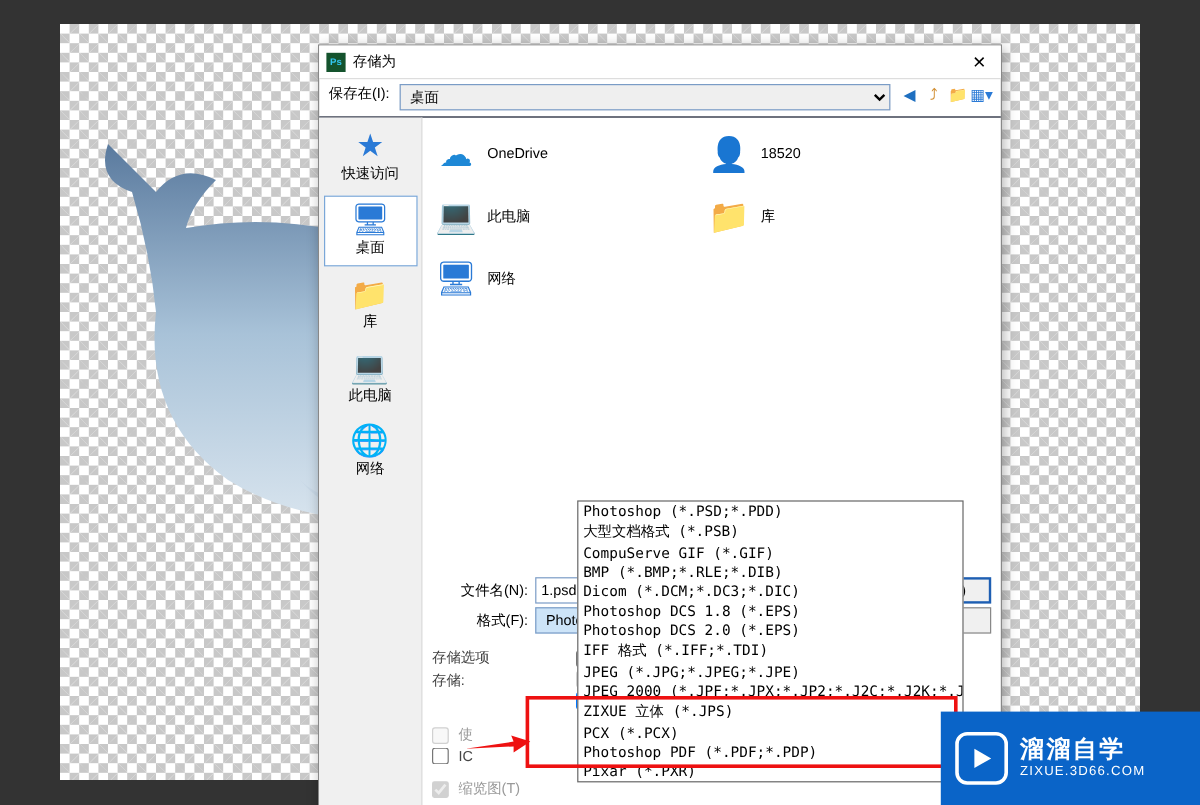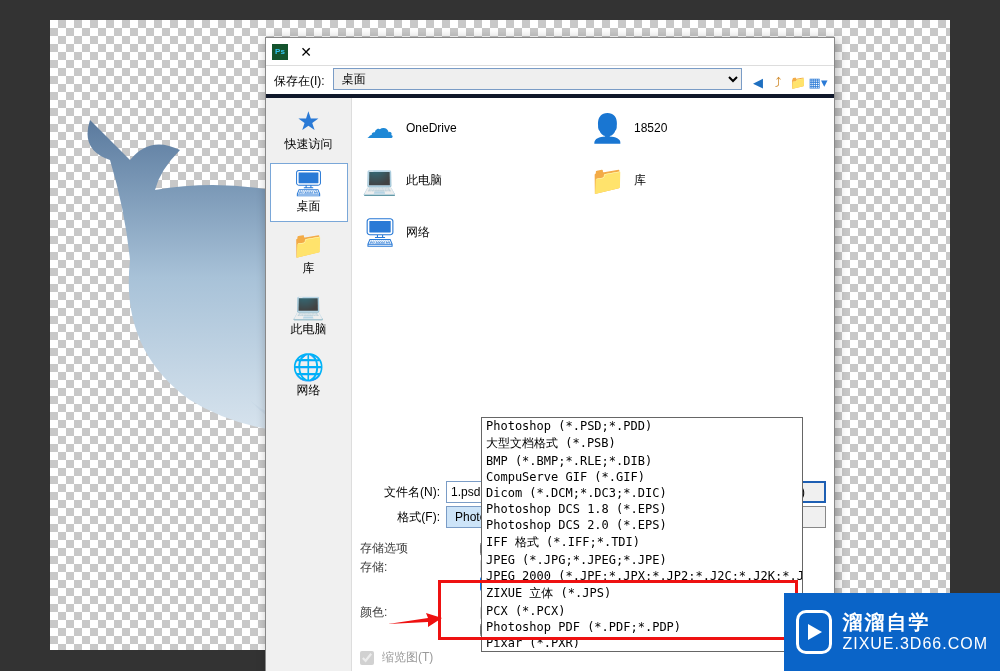--- a/index.html
+++ b/index.html
@@ -44,22 +44,22 @@
   }
   .ps-icon {
     width:16px; height:16px; background:#14532d;
     color:#32c5f0; font-size:8px; font-weight:bold;
     display:flex; align-items:center; justify-content:center;
     margin-right:6px;
   }
   .titlebar-title { flex:1; }
   .close-btn { width:24px; text-align:center; font-size:14px; cursor:pointer; }
   .toolbar {
-    height:32px; display:flex; align-items:flex-end;
-    padding:4px 8px; gap:8px; border-bottom:4px solid #0f172a;
+    height:32px; display:flex; align-items:flex-start;
+    padding:4px 8px; gap:8px; border-bottom:1px solid #0f172a;
   }
   .toolbar select {
     flex:1; height:22px; font-size:12px;
     padding:0 4px; border:1px solid #7a9cc6;
   }
   .tb-icons { display:flex; gap:4px; }
   .tb-icon { width:16px; height:16px; font-size:13px; display:flex; align-items:center; justify-content:center; }
   .body-area { flex:1; display:flex; min-height:0; }
   .sidebar {
     width:86px; background:#f0f0f0; border-right:1px solid #ddd;
@@ -131,21 +131,21 @@
     background:#0a64c8; color:#fff;
     display:flex; align-items:center; gap:10px;
     padding:8px 12px; z-index:50;
   }
   .watermark .play {
     width:44px; height:44px; border:3px solid #fff; border-radius:10px;
     display:flex; align-items:center; justify-content:center;
   }
   .watermark .txt { display:flex; flex-direction:column; line-height:1.2; }
   .watermark .big { font-size:20px; font-weight:bold; letter-spacing:2px; }
-  .watermark .small { font-size:16px; letter-spacing:1px; }
+  .watermark .small { font-size:11px; letter-spacing:1px; }
   input[type=checkbox] { width:14px; height:14px; }
 </style>
 </head>
 <body>
 
 <div class="canvas"></div>
 
 <svg class="whale" viewBox="0 0 450 350">
   <defs>
     <linearGradient id="wg" x1="0" y1="0" x2="0" y2="1">
@@ -154,20 +154,21 @@
       <stop offset="100%" stop-color="#d8e4ee"></stop>
     </linearGradient>
   </defs>
   <path d="M 40 60 Q 10 50 20 20 Q 40 40 60 60 Q 80 35 110 50 Q 90 70 85 90 Q 200 70 320 130 Q 420 180 440 260 Q 430 310 350 330 Q 200 350 120 300 Q 50 250 60 160 Q 55 110 40 60 Z" fill="url(#wg)"></path>
   <path d="M 180 300 Q 200 320 250 325 Q 210 335 180 300 Z" fill="#c8d8e6"></path>
 </svg>
 
 <div class="dialog">
   <div class="titlebar">
     <div class="ps-icon">Ps</div>
+    <div class="titlebar-title">存储为</div>
     <div class="close-btn">✕</div>
   </div>
 
   <div class="toolbar">
     <span>保存在(I):</span>
     <select>
       <option>桌面</option>
     </select>
     <div class="tb-icons">
       <span class="tb-icon" style="color:#1e6fc0">◀</span>
@@ -255,23 +256,20 @@
                   <input type="checkbox" disabled="" style="">
                   <span>Al</span>
                 </div>
               <div class="opts-row">
                   <input type="checkbox" checked="" style="">
                   <span>图</span>
                 </div>
             </div>
           </div>
           <div style="display:flex; gap:30px; margin-top:8px;">
-            <div style="width:90px">
-              <div class="section-label">颜色:</div>
-            </div>
             <div>
               <div class="opts-row disabled">
                   <input type="checkbox" disabled="" style="">
                   <span>使</span>
                 </div>
               <div class="opts-row">
                   <input type="checkbox" style="">
                   <span>IC</span>
                 </div>
             </div>
@@ -282,22 +280,22 @@
           </div>
         </div>
       </div>
     </div>
   </div>
 </div>
 
 <div class="dropdown" id="dropdown">
     <div class="opt">Photoshop (*.PSD;*.PDD)</div>
     <div class="opt">大型文档格式 (*.PSB)</div>
+    <div class="opt">CompuServe GIF (*.GIF)</div>
     <div class="opt">BMP (*.BMP;*.RLE;*.DIB)</div>
-    <div class="opt">CompuServe GIF (*.GIF)</div>
     <div class="opt">Dicom (*.DCM;*.DC3;*.DIC)</div>
     <div class="opt">Photoshop DCS 1.8 (*.EPS)</div>
     <div class="opt">Photoshop DCS 2.0 (*.EPS)</div>
     <div class="opt">IFF 格式 (*.IFF;*.TDI)</div>
     <div class="opt">JPEG (*.JPG;*.JPEG;*.JPE)</div>
     <div class="opt">JPEG 2000 (*.JPF;*.JPX;*.JP2;*.J2C;*.J2K;*.JPC)</div>
     <div class="opt">ZIXUE 立体 (*.JPS)</div>
     <div class="opt">PCX (*.PCX)</div>
     <div class="opt">Photoshop PDF (*.PDF;*.PDP)</div>
     <div class="opt">Pixar (*.PXR)</div>

